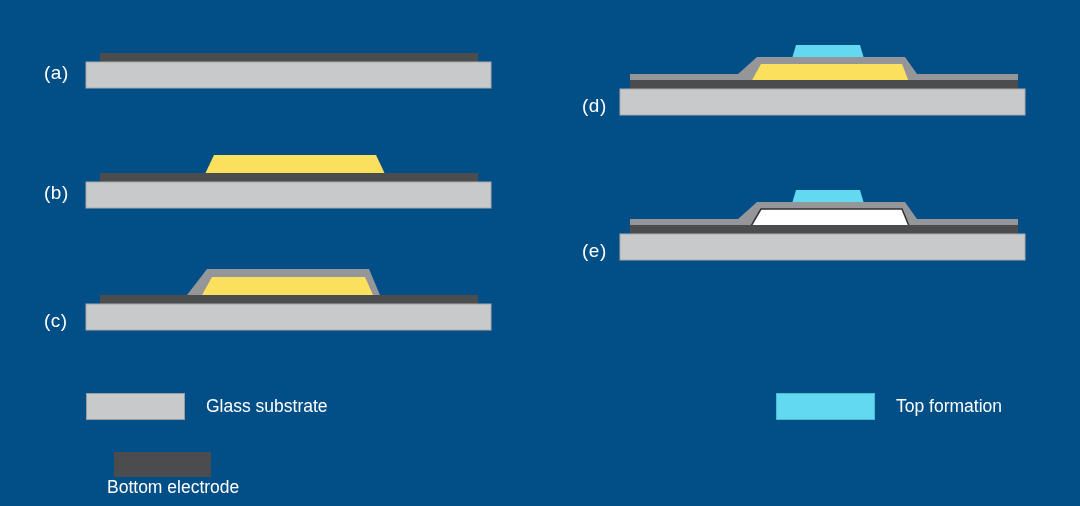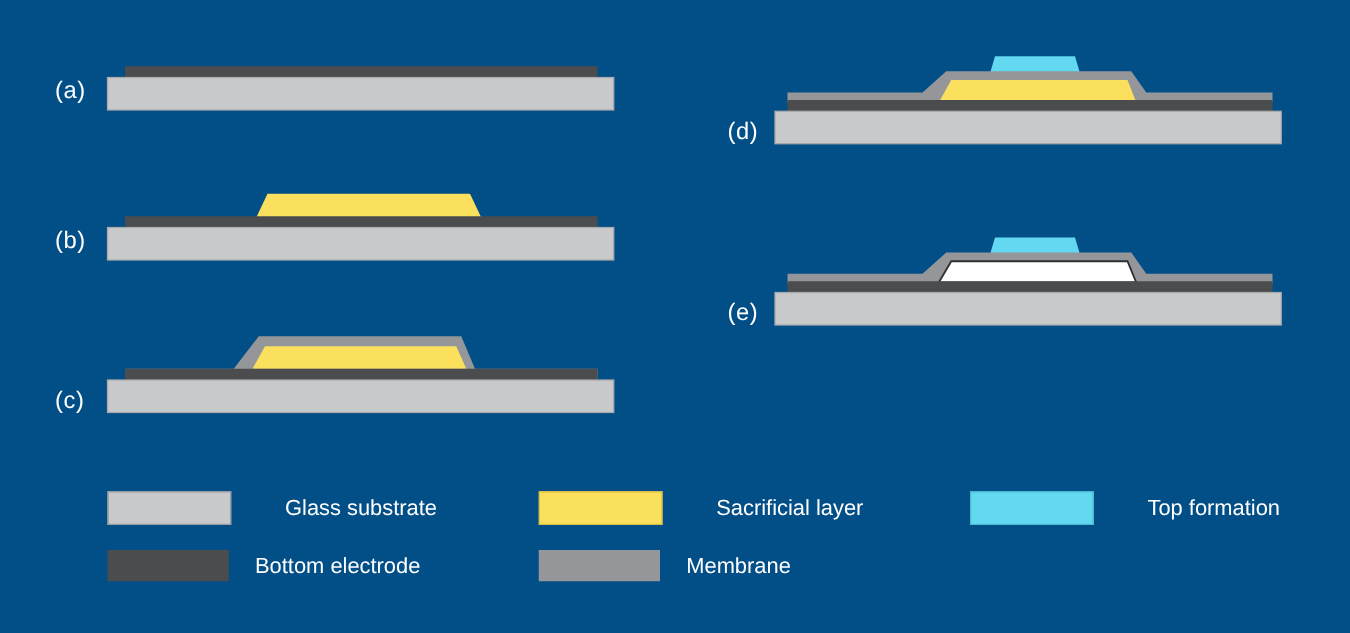--- a/index.html
+++ b/index.html
@@ -48,22 +48,22 @@
     width: 330px;
     height: 90px;
   }
   .legend-row {
     position: absolute;
     left: 0;
     height: 26px;
     display: flex;
     align-items: center;
   }
-  .legend-row.r0 { top: 5px; gap: 22px; }
-  .legend-row.r1 { top: 51px; }
+  .legend-row.r0 { top: 5px; }
+  .legend-row.r1 { top: 64px; flex-direction: column; }
   .legend-swatch {
     width: 97px;
     height: 25px;
     flex: 0 0 auto;
   }
   .legend-text {
     color: #FFFFFF;
     font-size: 17.5px;
     margin-left: 21px;
     white-space: nowrap;
@@ -150,28 +150,20 @@
         <span class="legend-swatch" style="background:#C8C9CB; border:1px solid #9A9B9D;"></span>
         <span class="legend-text">Glass substrate</span>
       </div>
       <div class="legend-row r1">
         <span class="legend-swatch" style="background:#4B4C4E;"></span>
         <span class="legend-text">Bottom electrode</span>
       </div>
     </div>
 
     <div class="legend-col" style="left:345px;">
-      <div class="legend-row r0">
-        <span class="legend-swatch" style="background:#FBE05E; border:1px solid #D9BF45;"></span>
-        <span class="legend-text">Sacrificial layer</span>
-      </div>
-      <div class="legend-row r1">
-        <span class="legend-swatch" style="background:#949699;"></span>
-        <span class="legend-text">Membrane</span>
-      </div>
     </div>
 
     <div class="legend-col" style="left:690px;">
       <div class="legend-row r0">
         <span class="legend-swatch" style="background:#62D9F0; border:1px solid #49BCD4;"></span>
         <span class="legend-text">Top formation</span>
       </div>
     </div>
 
   </div>

